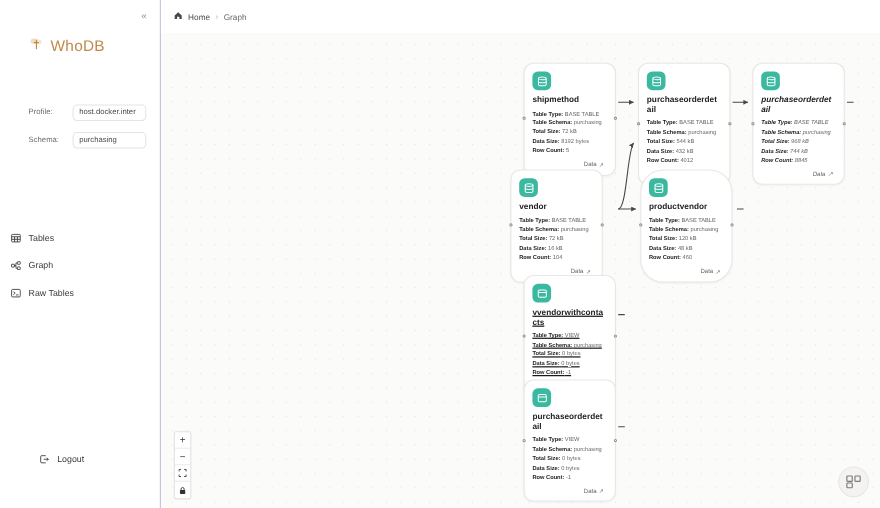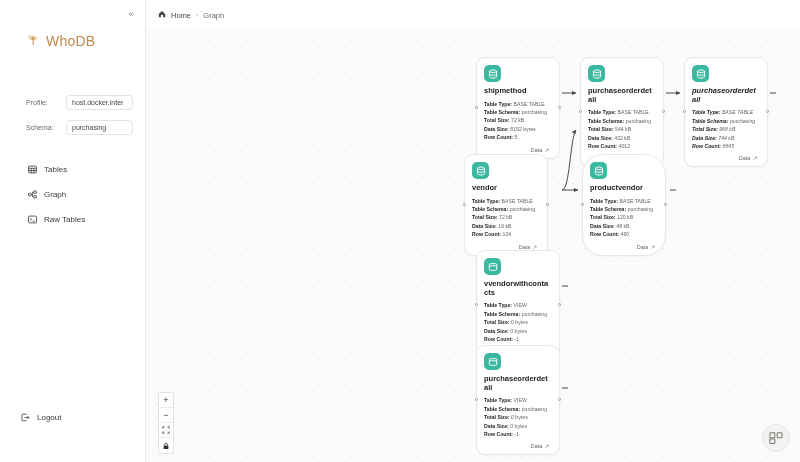--- a/index.html
+++ b/index.html
@@ -34,29 +34,29 @@
   }
   .field-label { font-size: 7px; color: #6d6a66; width: 34px; }
   .field-input {
     font-size: 7px; color: #4a4845;
     border: 1px solid #e6e4e0; border-radius: 4px;
     height: 15px; width: 67px;
     padding: 0 5px; background: #fff;
     display: flex; align-items: center;
     overflow: hidden; white-space: nowrap;
   }
-  .nav { margin-top: 20px; padding-left: 28px; text-align: right; }
+  .nav { margin-top: 67px; padding-left: 10px; text-align: right; }
   .nav-item {
     display: flex; align-items: center; gap: 7px;
     margin-bottom: 16px; cursor: pointer;
   }
   .nav-label { font-size: 8px; color: #3c3a37; }
   .nav-ico { width: 9px; height: 9px; display:block; }
   .logout {
-    position: absolute; left: 21px; bottom: 40px;
+    position: absolute; left: 36px; bottom: 40px;
     display: flex; align-items: center; gap: 7px; cursor: pointer;
   }
   .collapse-btn {
     position: absolute; top: 7px; right: 7px;
     width: 14px; height: 14px;
     display: flex; align-items: center; justify-content: center;
     color: #8a8784; font-size: 9px; cursor: pointer;
   }
 
   
@@ -365,21 +365,21 @@
             <div class="kv"><b>Table Type:</b> <span>BASE TABLE</span></div>
             <div class="kv"><b>Table Schema:</b> <span>purchasing</span></div>
             <div class="kv"><b>Total Size:</b> <span>120 kB</span></div>
             <div class="kv"><b>Data Size:</b> <span>48 kB</span></div>
             <div class="kv"><b>Row Count:</b> <span>460</span></div>
             <div class="node-foot">
               <span class="dlabel">Data</span>
               <span class="arrow">↗</span>
             </div>
           </div>
-          <div class="node" style="left: 330px; top: 220px;">
+          <div class="node" style="left: 330px; top: 220px; text-decoration: underline;">
             <span class="port left"></span>
             <span class="port right"></span>
             <div class="node-icon">
               <svg width="10" height="10" viewBox="0 0 12 12">
                 <rect x="1.6" y="2" width="8.8" height="8" rx="1.4" fill="none" stroke="#fff" stroke-width="1.1"></rect>
                 <line x1="1.6" y1="4.6" x2="10.4" y2="4.6" stroke="#fff" stroke-width="1.1"></line>
               </svg>
             </div>
             <div class="node-title">vvendorwithcontacts</div>
             <div class="kv"><b>Table Type:</b> <span>VIEW</span></div>

